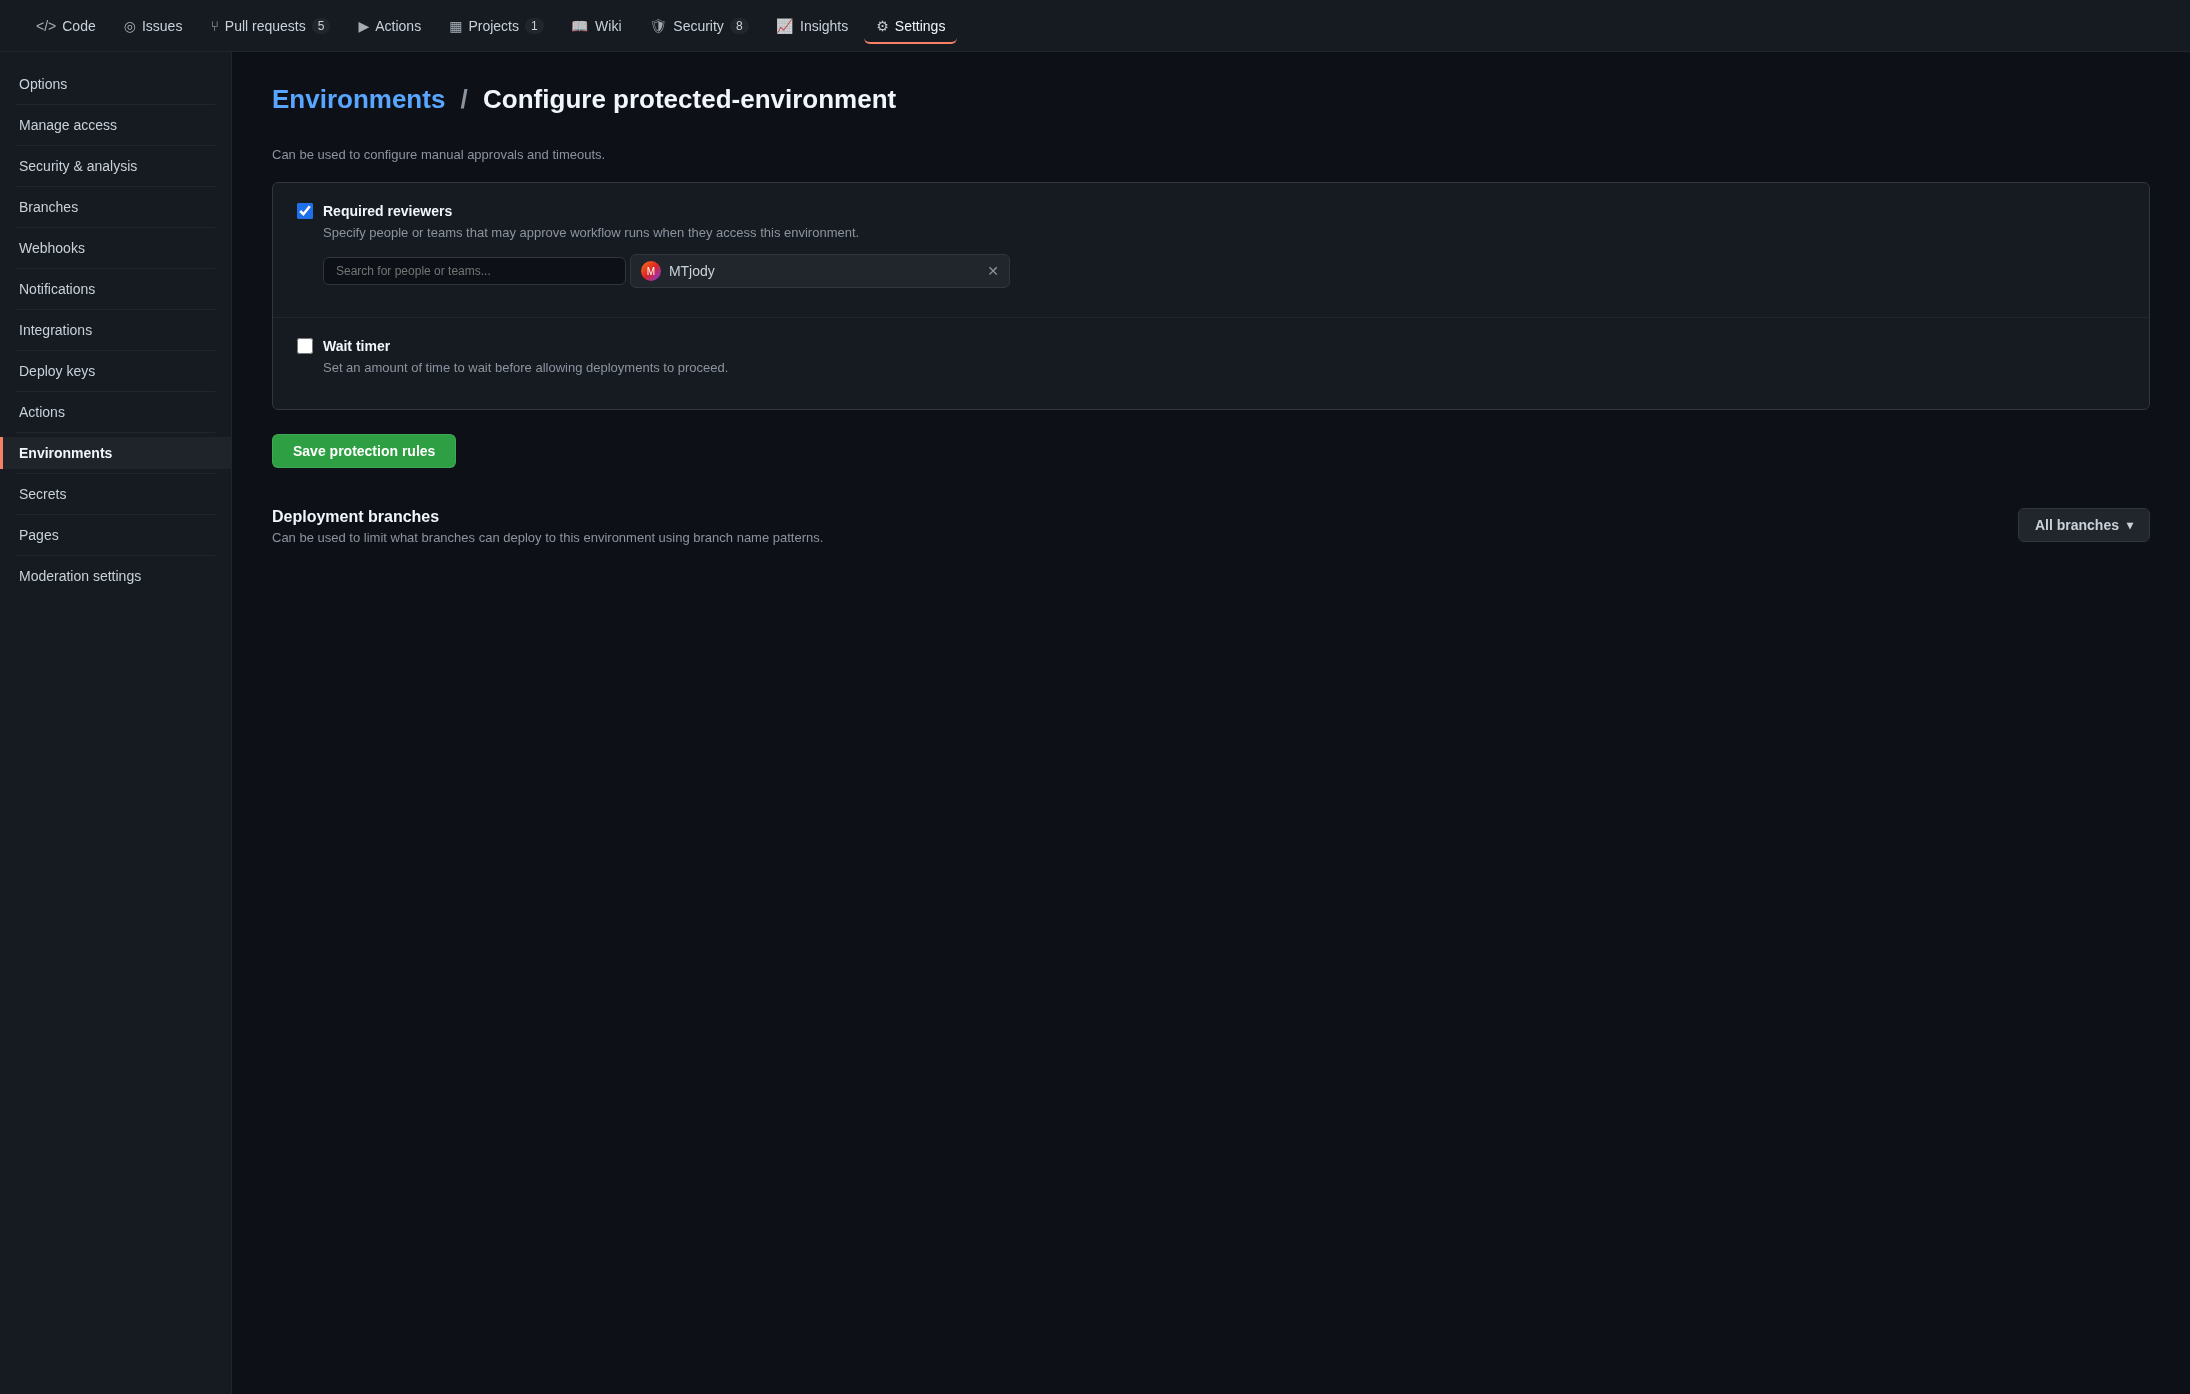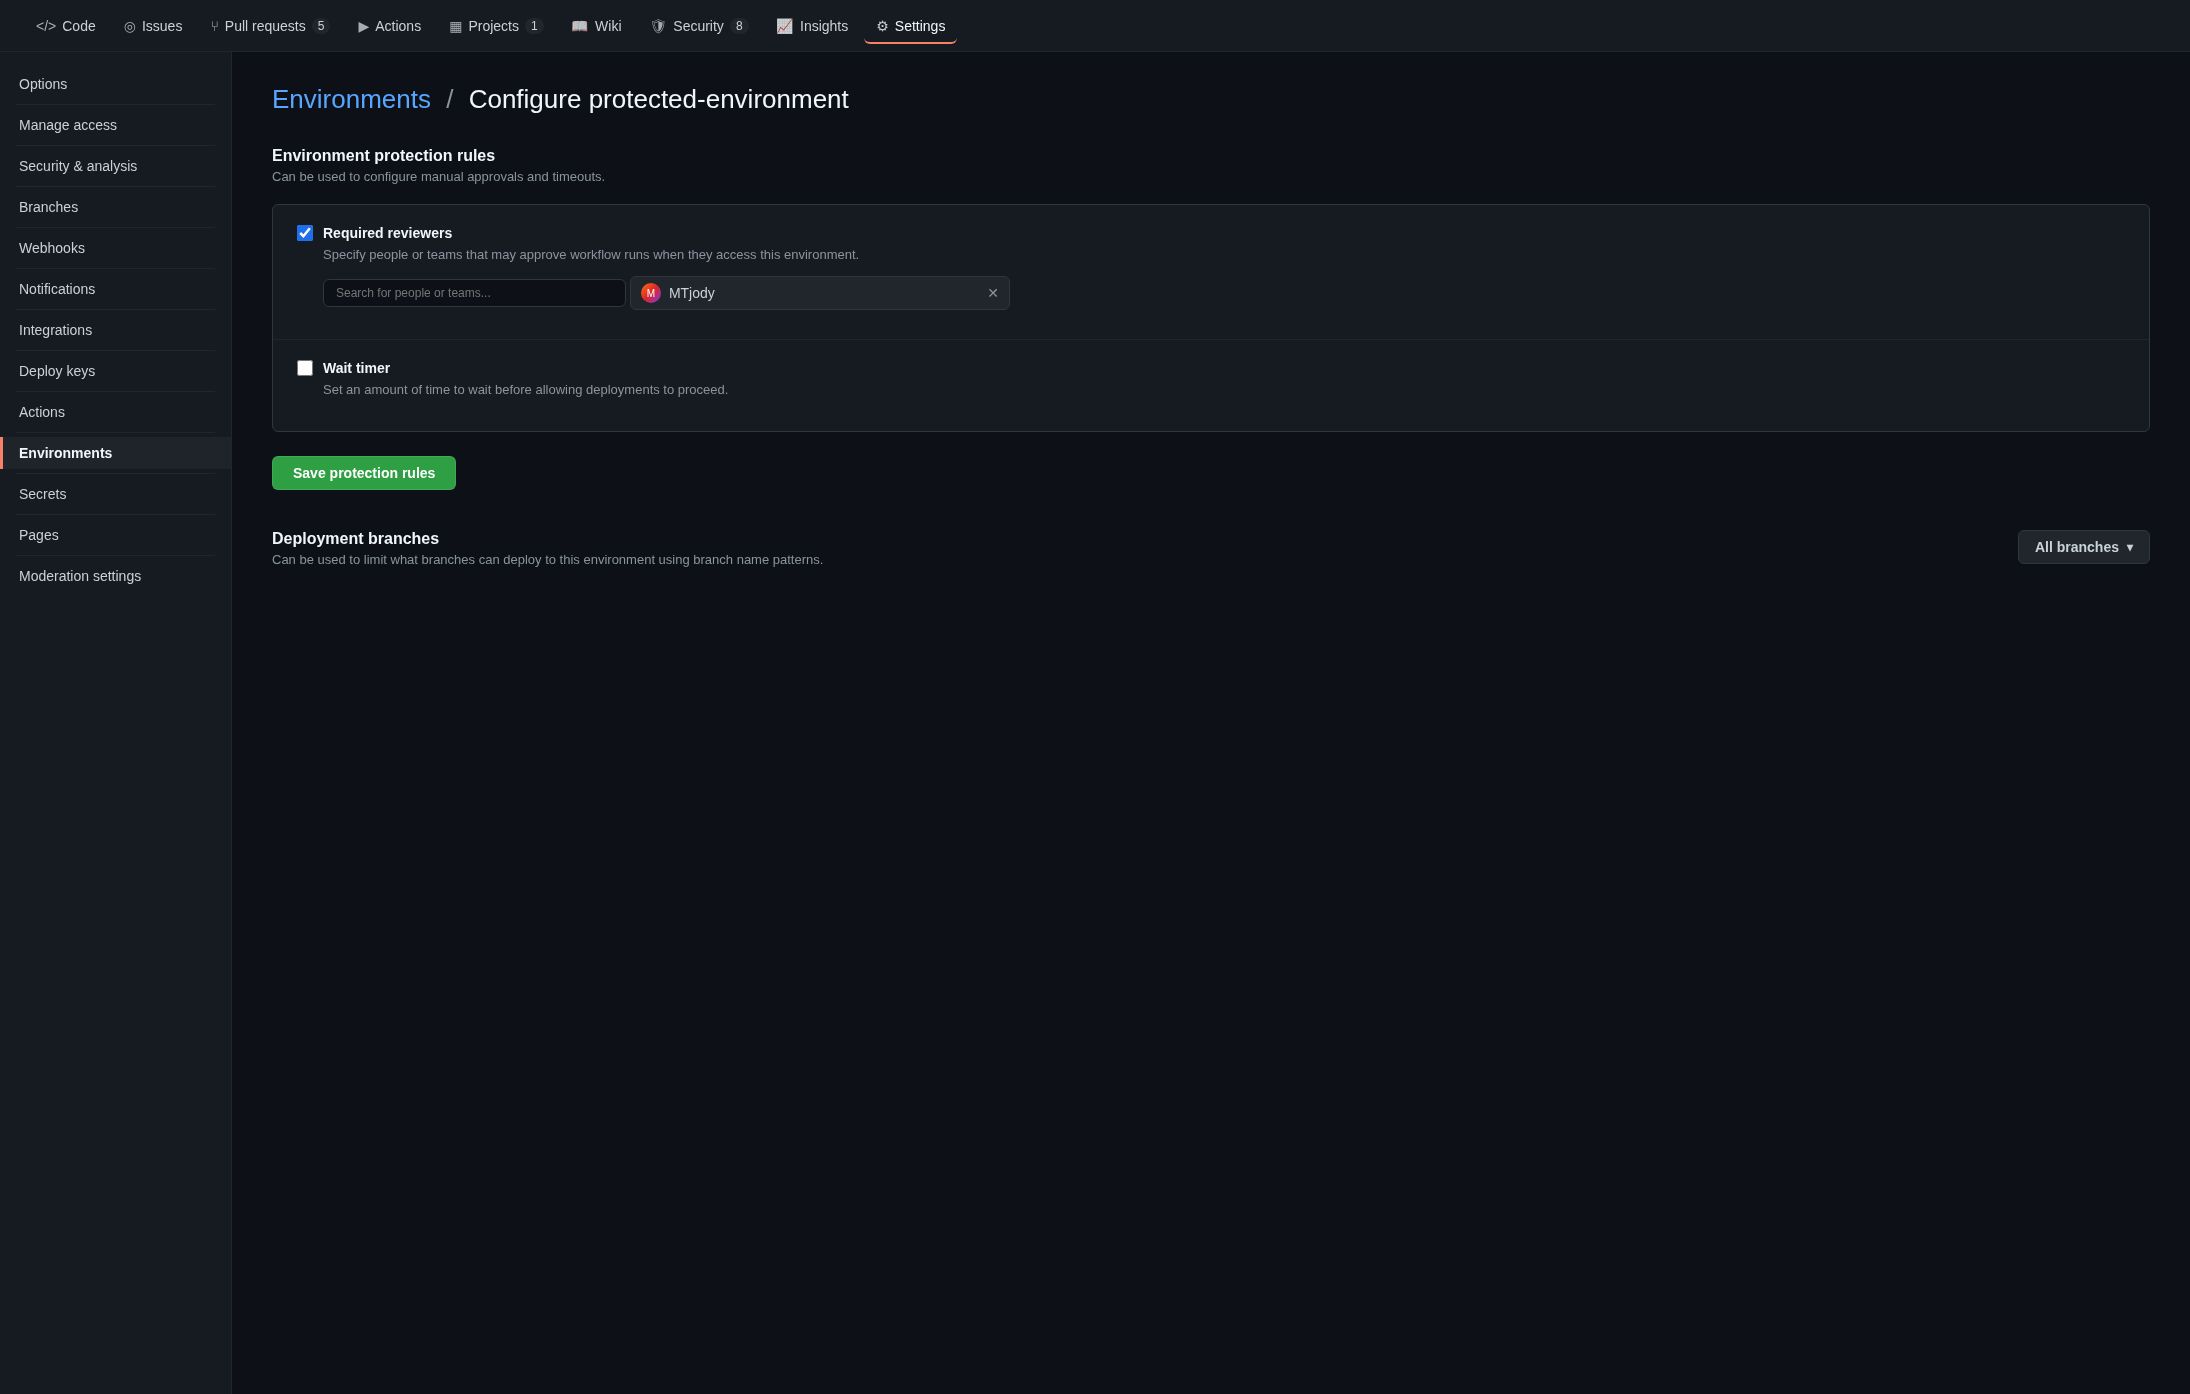--- a/index.html
+++ b/index.html
@@ -86,21 +86,21 @@
     
     .main-content {
       flex: 1;
       padding: 32px 40px;
       background: #0d1117;
       overflow-y: auto;
     }
 
     .page-breadcrumb {
       font-size: 26px;
-      font-weight: 400;
+      font-weight: 700;
       color: #f0f6fc;
       margin-bottom: 32px;
     }
     .breadcrumb-link {
       color: #58a6ff;
       cursor: pointer;
       text-decoration: none;
     }
     .breadcrumb-sep { color: #8b949e; margin: 0 8px; }
 
@@ -358,21 +358,20 @@
 
     
     <h1 class="page-breadcrumb">
       <a class="breadcrumb-link">Environments</a>
       <span class="breadcrumb-sep">/</span>
       <span>Configure protected-environment</span>
     </h1>
 
     
     <div>
-      <div class="section-title">Environment protection rules</div>
       <div class="section-desc">Can be used to configure manual approvals and timeouts.</div>
 
       <div class="rules-card">
 
         <div class="rule-row">
           <div class="rule-header">
             <input type="checkbox" class="checkbox-input" checked="" style="">
             <span class="rule-label">Required reviewers</span>
           </div>
           <div class="rule-desc">Specify people or teams that may approve workflow runs when they access this environment.</div>

